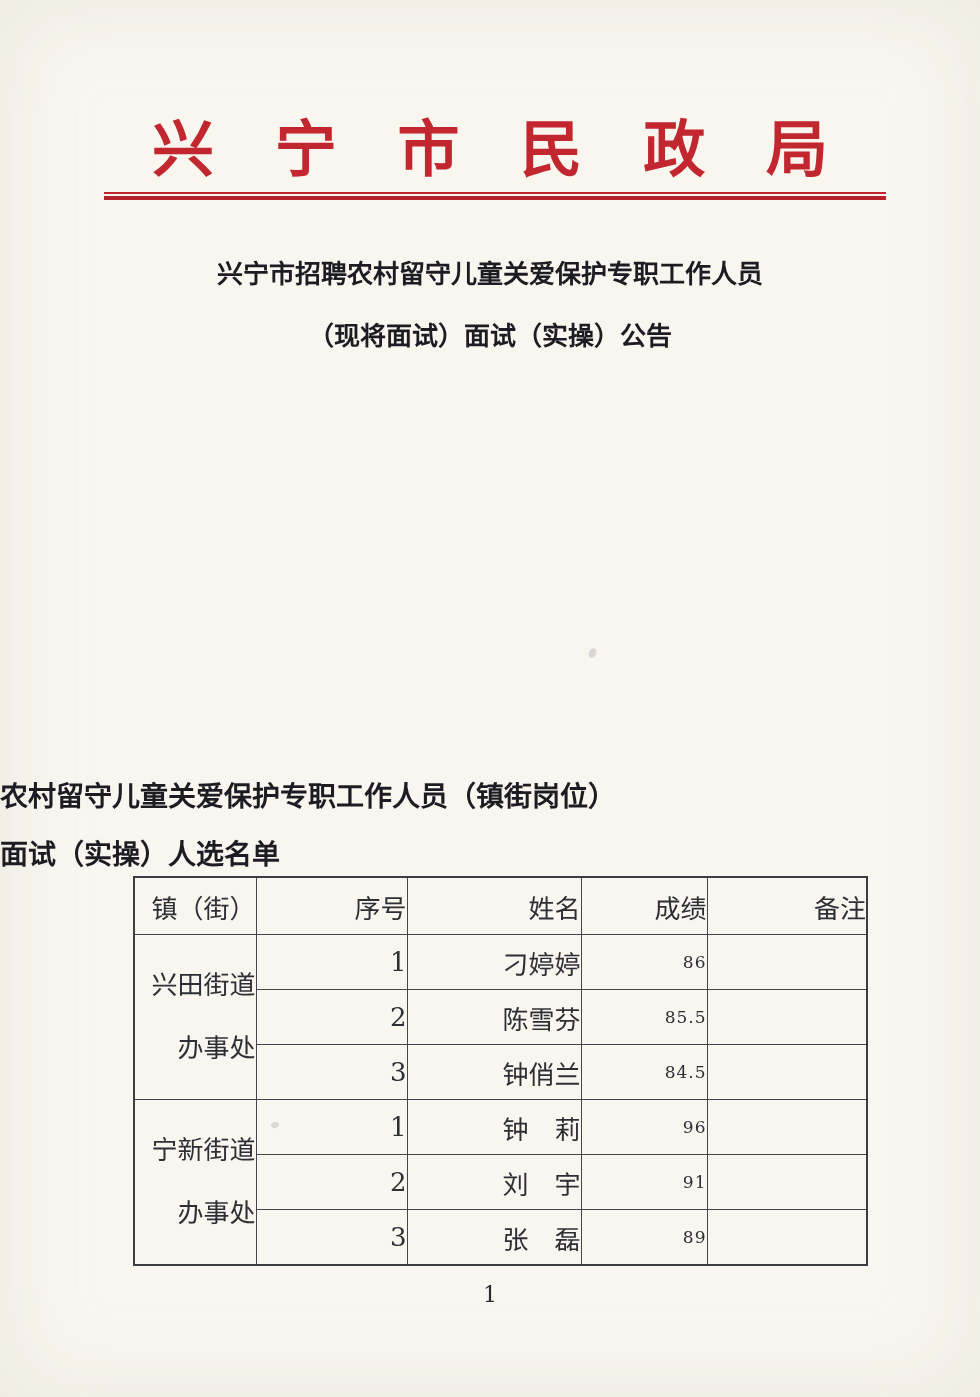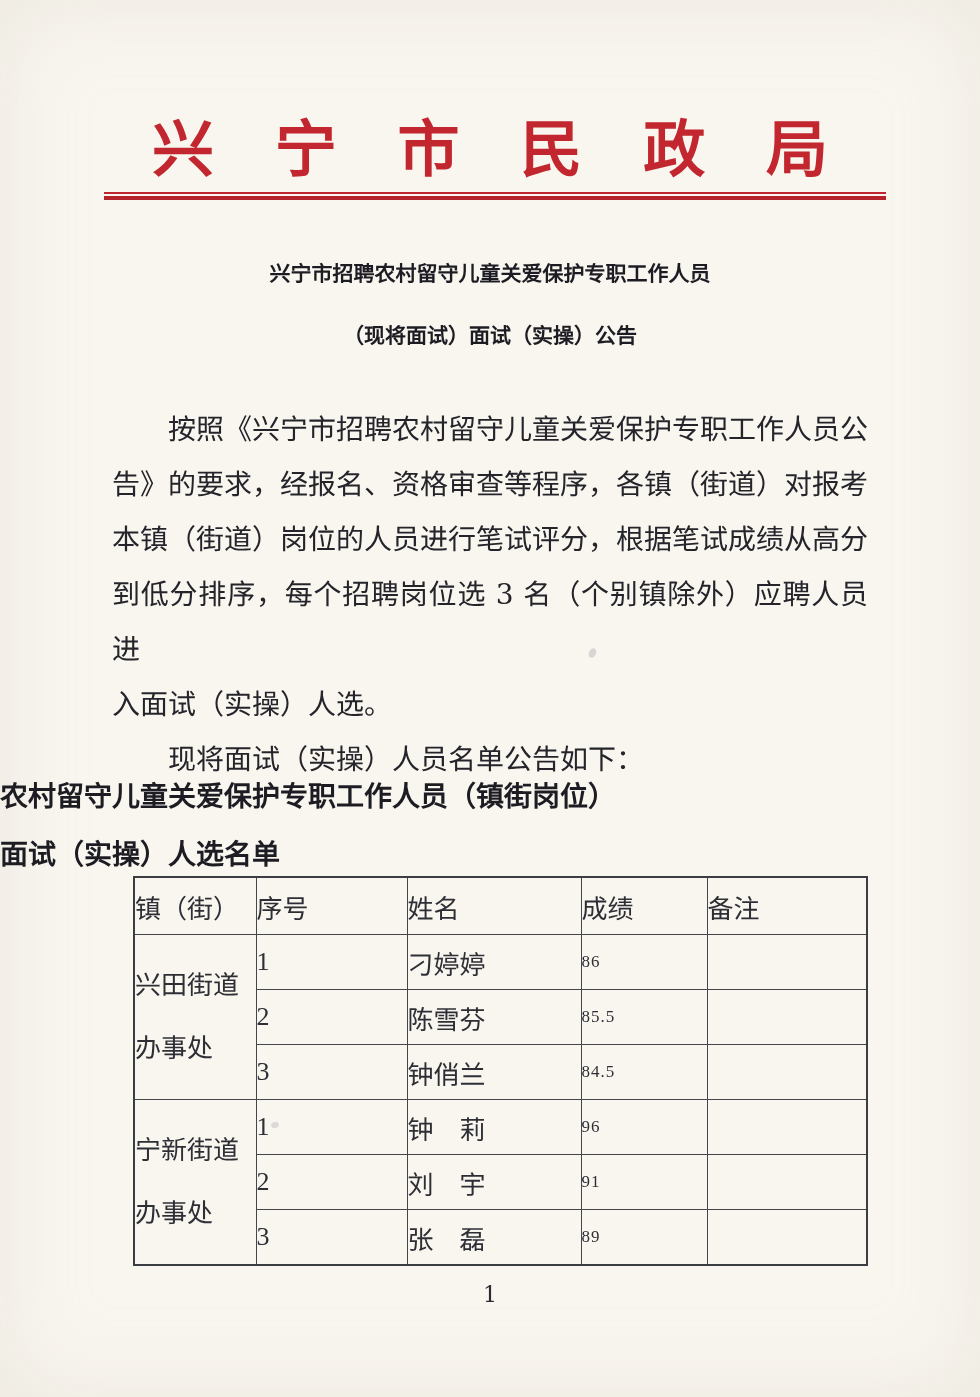--- a/index.html
+++ b/index.html
@@ -33,21 +33,21 @@
   }
   .rule { position: absolute; left: 104px; width: 782px; }
   .rule-thin  { position: absolute; top: 192px; height: 2px; background: #bf2630; }
   .rule-thick { position: absolute; top: 196px; height: 4px; background: #b5222c; }
 
   
   .doc-title {
     position: absolute;
     top: 243px; left: 0; right: 0;
     text-align: center;
-    font-size: 21px;
+    font-size: 26px;
     font-weight: bold;
     line-height: 62px;
     color: #1c1c22;
   }
 
   
   .body-block {
     position: absolute;
     top: 402px; left: 112px; width: 756px;
     font-size: 28px;
@@ -73,26 +73,25 @@
     position: absolute;
     top: 876px; left: 133px;
     width: 733px;
     border-collapse: collapse;
     table-layout: fixed;
     font-size: 26px;
     color: #2e2e35;
   }
   table.roster th, table.roster td {
     border: 1.6px solid #45454c;
-    text-align: left;
+    text-align: right;
     vertical-align: middle;
     font-weight: normal;
     padding: 0;
     overflow: hidden;
-    font-family: Liberation Serif, serif;
   }
   table.roster { border: 2.4px solid #3c3c43; }
   tr.head th { height: 56px; }
   tr.data td { height: 54px; }
   td.town { line-height: 63px; }
   td.score { font-size: 17px; letter-spacing: 1px; }
 
   
   .page-num {
     position: absolute;
@@ -116,28 +115,20 @@
     <span class="org-text">兴宁市民政局</span>
   </div>
   <div class="rule rule-thin"></div>
   <div class="rule rule-thick"></div>
 
   <div class="doc-title">
     <div>兴宁市招聘农村留守儿童关爱保护专职工作人员</div>
     <div>（现将面试）面试（实操）公告</div>
   </div>
 
-  <div class="body-block">
-    <div class="body-line fill indent">按照《兴宁市招聘农村留守儿童关爱保护专职工作人员公</div>
-    <div class="body-line fill">告》的要求，经报名、资格审查等程序，各镇（街道）对报考</div>
-    <div class="body-line fill">本镇（街道）岗位的人员进行笔试评分，根据笔试成绩从高分</div>
-    <div class="body-line fill">到低分排序，每个招聘岗位选 3 名（个别镇除外）应聘人员进</div>
-    <div class="body-line">入面试（实操）人选。</div>
-    <div class="body-line indent">现将面试（实操）人员名单公告如下：</div>
-  </div>
 
   <div class="list-title">
     <div>农村留守儿童关爱保护专职工作人员（镇街岗位）</div>
     <div>面试（实操）人选名单</div>
   </div>
 
   <table class="roster">
     <colgroup>
       <col style="width:122px">
       <col style="width:151px">

